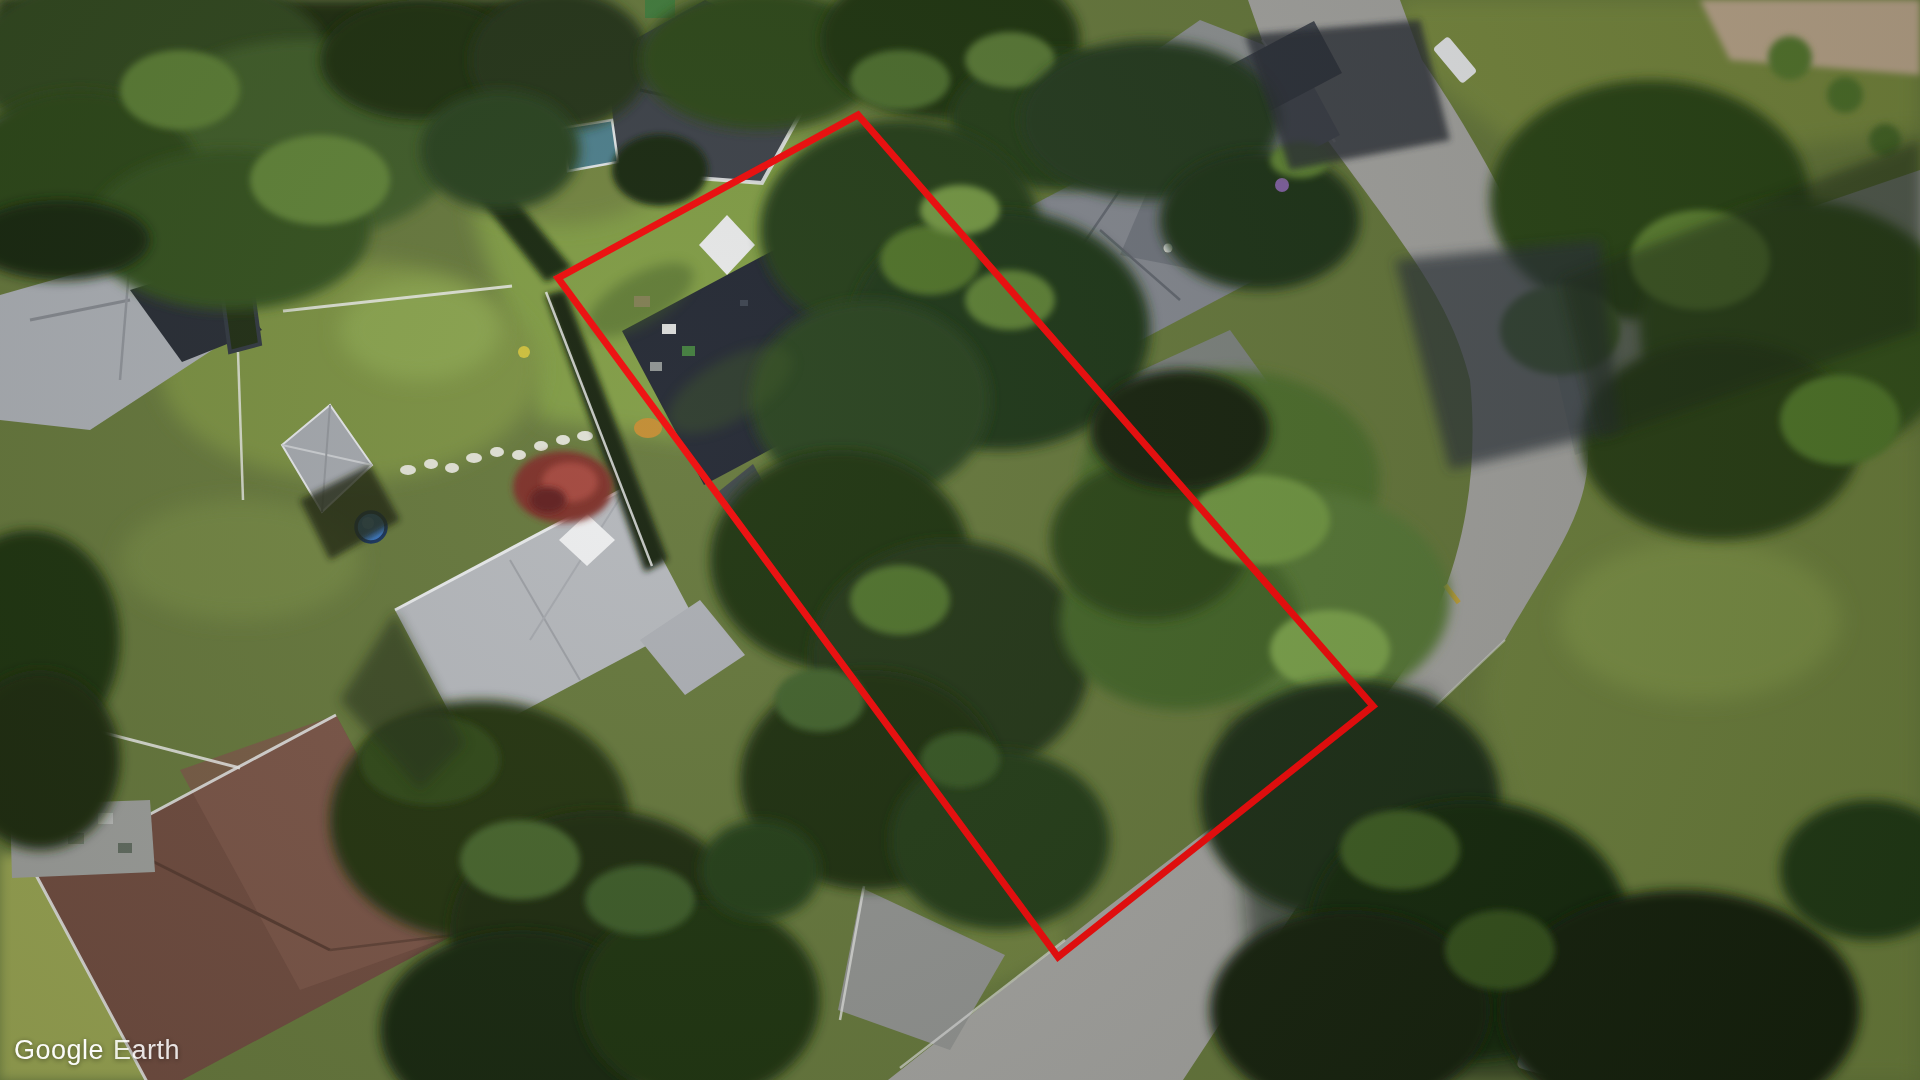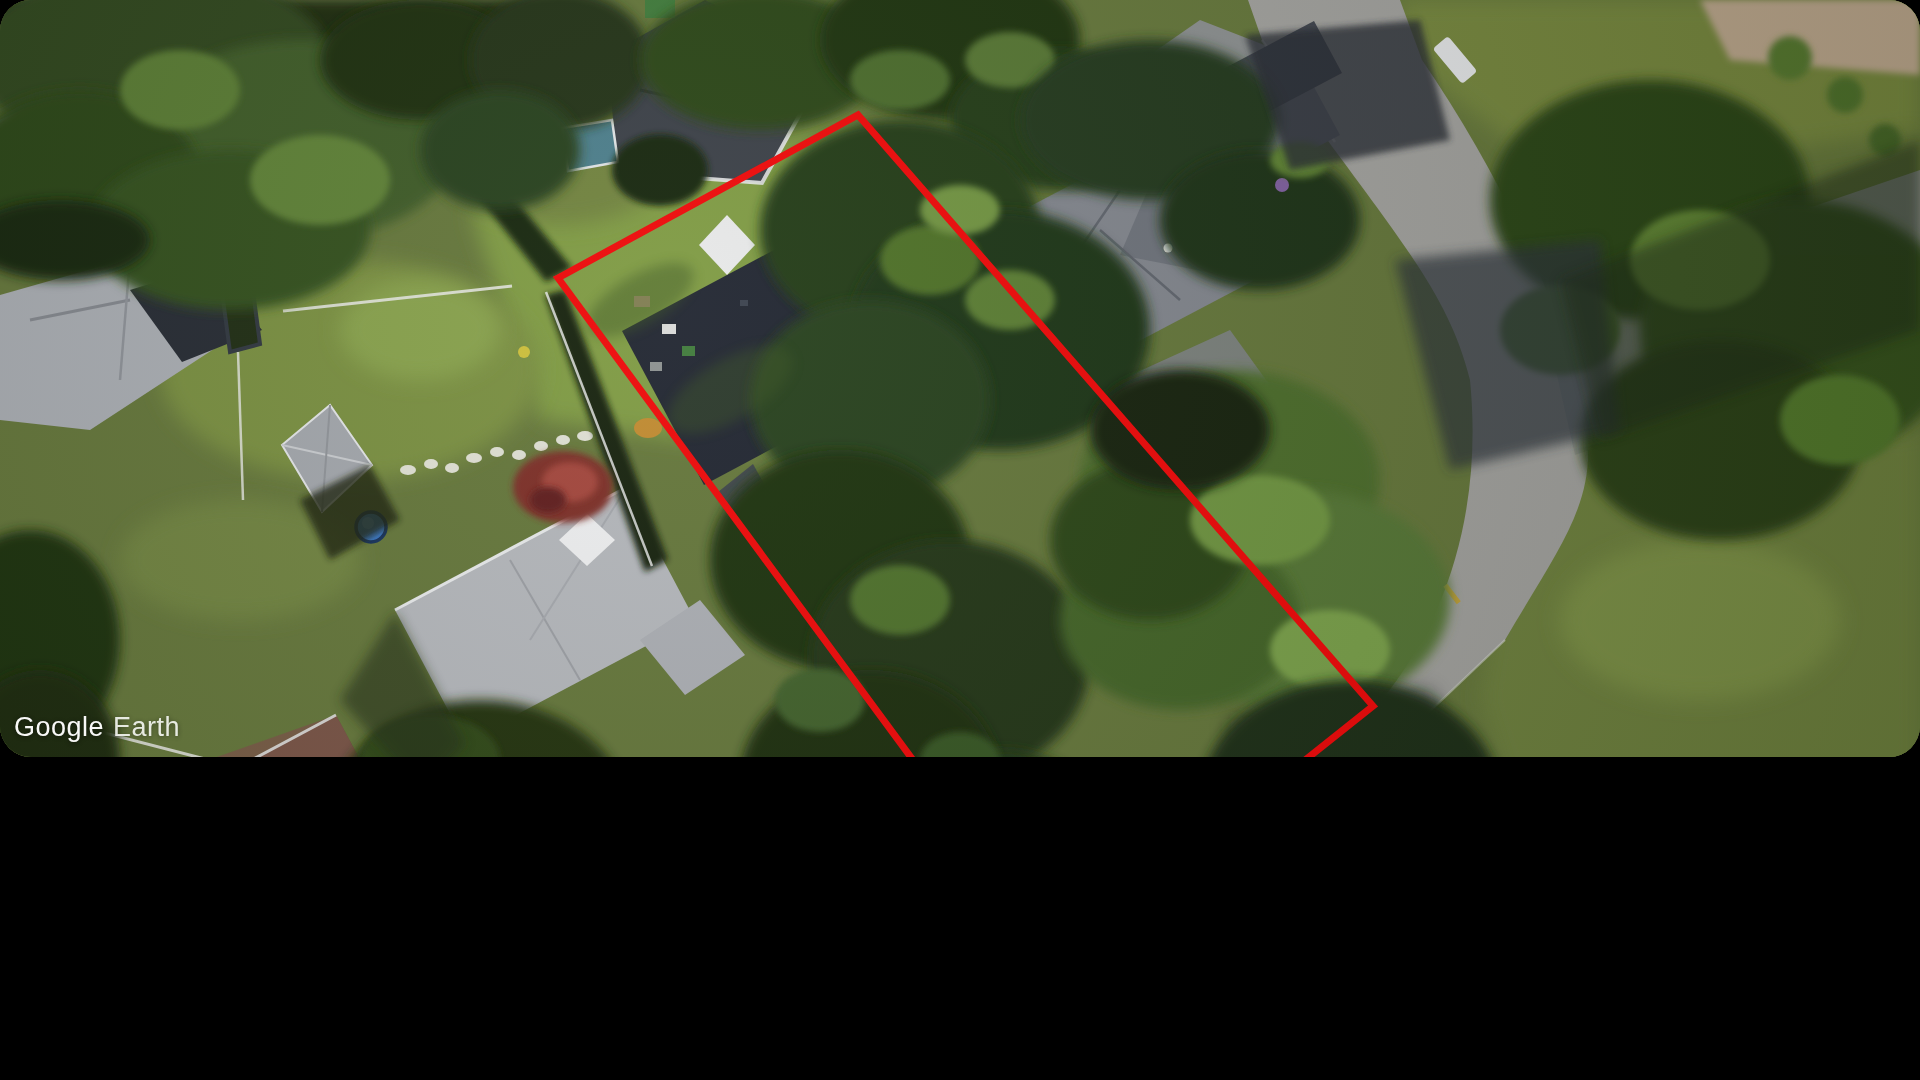--- a/index.html
+++ b/index.html
@@ -1,17 +1,17 @@
 <!DOCTYPE html>
 <html><head>
 <meta charset="utf-8">
 <style>
   html,body{margin:0;padding:0;background:#000;}
-  #stage{position:relative;width:1920px;height:757px;overflow:hidden;
-         font-family:"Liberation Sans",sans-serif;background:#64763a;border-radius:31px;}
+  #stage{position:relative;width:1920px;height:1080px;overflow:hidden;
+         font-family:"Liberation Sans",sans-serif;background:#64763a;}
   #scene{position:absolute;inset:0;display:block;}
   #vignette{position:absolute;inset:0;pointer-events:none;
     background:radial-gradient(circle at 35% 40%, rgba(255,255,255,0.05), rgba(0,0,0,0.14));}
   #watermark{position:absolute;left:14px;bottom:14px;color:#fff;font-size:27px;
     letter-spacing:.5px;text-shadow:0 1px 5px rgba(0,0,0,.5);user-select:none;}
   #watermark .brand{font-weight:400;opacity:.97;}
   #watermark .product{font-weight:400;opacity:.85;margin-left:9px;}
 </style>
 </head>
 <body>

